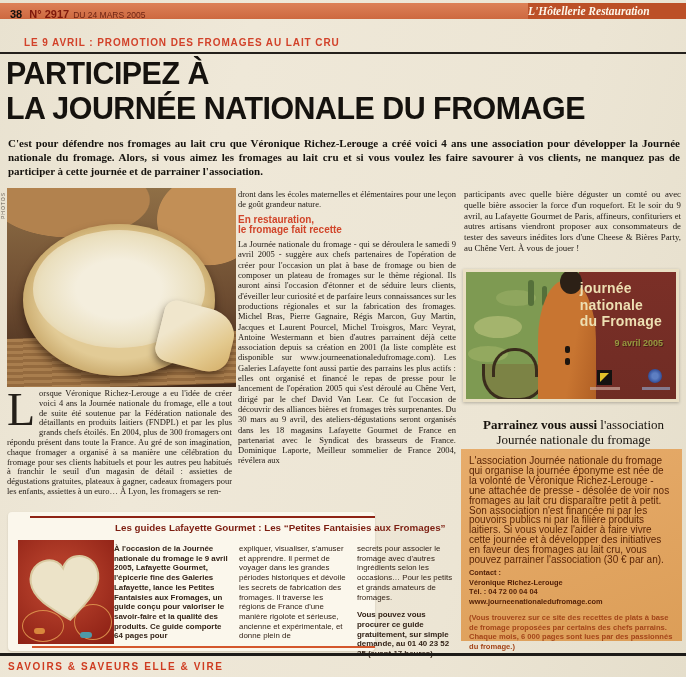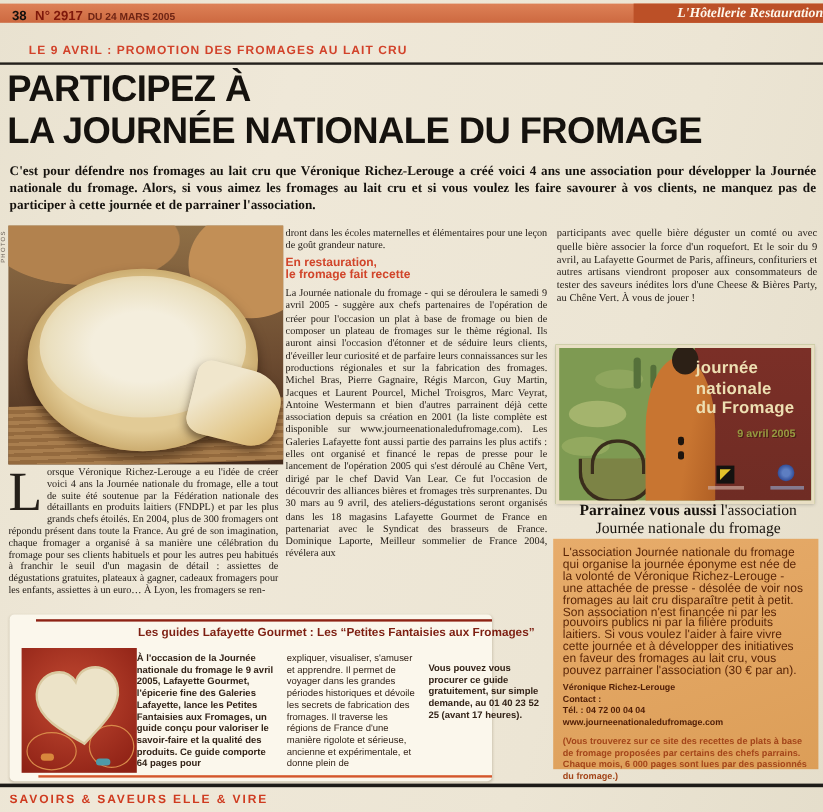--- a/index.html
+++ b/index.html
@@ -6,23 +6,23 @@
   #page{position:relative;width:686px;height:677px;overflow:hidden;
         background:linear-gradient(105deg,#e9e2d0 0%,#efe8d8 30%,#ece5d4 70%,#e5decb 100%);
         font-family:"Liberation Serif",serif;color:#1d1712;}
   
   .masthead{position:absolute;left:0;top:3px;width:686px;height:16px;
             background:linear-gradient(#dd8157,#cd6940);}
   .mast-left{position:absolute;left:10px;top:1px;height:14px;white-space:nowrap;
              font-family:"Liberation Sans",sans-serif;}
   .mast-page{font-weight:bold;font-size:11px;color:#14100d;margin-right:7px;}
   .mast-issue{font-weight:bold;font-size:11px;color:#7e180b;margin-right:4px;}
-  .mast-date{font-weight:bold;font-size:8.5px;color:#6e2414;}
+  .mast-date{font-weight:normal;font-size:8.5px;color:#6e2414;}
   .mast-right{position:absolute;right:0;top:0;width:158px;height:16px;background:#bc5027;
-              color:#fdf6ea;font:bold italic 11.5px/16px "Liberation Serif",serif;text-align:right;}
+              color:#fdf6ea;font:bold italic 11.5px/16px "Liberation Serif",serif;text-align:left;}
   
   .kicker{position:absolute;left:8px;top:37px;font:bold 10px "Liberation Sans",sans-serif;
           color:#d2422a;letter-spacing:0.9px;padding-left:16px;}
   .rule-top{position:absolute;left:0;top:52px;width:686px;height:2px;background:#24201c;}
   .headline{position:absolute;left:6px;top:56px;font-family:"Liberation Sans",sans-serif;
             font-weight:900;font-size:31px;line-height:35px;color:#15120e;
             letter-spacing:-0.5px;transform:scaleX(0.98);transform-origin:left top;}
   .intro{position:absolute;left:8px;top:137px;width:672px;
          font:bold 11px/13.8px "Liberation Serif",serif;color:#15120e;text-align:justify;}
   
@@ -48,21 +48,21 @@
   .col-mid{position:absolute;left:238px;top:189px;width:218px;height:322px;overflow:hidden;
            font:8.5px/10.3px "Liberation Serif",serif;text-align:justify;}
   .mid-heading{font:bold 10px/10.8px "Liberation Sans",sans-serif;color:#d1452a;
                white-space:pre-line;margin:5px 0 3px 0;}
   .col-left-lower{position:absolute;left:7px;top:389px;width:225px;height:120px;overflow:hidden;
                   font:8.5px/9.8px "Liberation Serif",serif;text-align:justify;}
   .dropcap{float:left;font:46px/40px "Liberation Serif",serif;color:#241f19;margin:1px 4px 0 0;}
   .col-right{position:absolute;left:464px;top:189px;width:217px;height:80px;overflow:hidden;
              font:8.8px/10.8px "Liberation Serif",serif;text-align:justify;}
   
-  .poster{position:absolute;left:463px;top:287px;width:216px;height:133px;box-sizing:border-box;
+  .poster{position:absolute;left:463px;top:269px;width:216px;height:133px;box-sizing:border-box;
           border:3px solid #e9dfc4;background:#7e9a52;overflow:hidden;box-shadow:0 1px 3px rgba(0,0,0,.25);}
   .p-maroon{position:absolute;right:0;top:0;width:46%;height:100%;
             background:linear-gradient(#7b2f27,#6f2c24);}
   .p-bush1{position:absolute;left:8px;top:44px;width:48px;height:22px;border-radius:50%;
            background:#aab872;opacity:.85;}
   .p-bush2{position:absolute;left:30px;top:18px;width:40px;height:16px;border-radius:50%;background:#8fa65e;}
   .p-bush3{position:absolute;left:2px;top:74px;width:40px;height:16px;border-radius:50%;background:#93a95f;}
   .p-tree1{position:absolute;left:62px;top:8px;width:6px;height:26px;border-radius:3px;background:#55703a;}
   .p-tree2{position:absolute;left:76px;top:14px;width:5px;height:20px;border-radius:3px;background:#55703a;}
   .p-woman{position:absolute;left:72px;top:8px;width:58px;height:125px;
@@ -90,21 +90,21 @@
                   font:13px/15px "Liberation Serif",serif;color:#17120d;text-align:center;}
   .parrainez-head b{font-weight:bold;}
   .sponsor-box{position:absolute;left:461px;top:449px;width:221px;height:192px;box-sizing:border-box;
                background:linear-gradient(160deg,#e7ac6b,#dc9e58);padding:7px 9px 6px 8px;
                font-family:"Liberation Sans",sans-serif;color:#5a2507;}
   .sp-body{font-size:10px;line-height:9.9px;}
   .sp-body + .sp-body{margin-top:0;}
   .sp-contact{font-weight:bold;font-size:7.4px;line-height:9.6px;margin-top:3px;color:#4f1d06;}
   .sp-note{margin-top:7px;font-weight:bold;font-size:7.6px;line-height:9.5px;color:#a3451a;}
   
-  .guides{position:absolute;left:8px;top:512px;width:402px;height:139px;background:#fbf7ec;
+  .guides{position:absolute;left:8px;top:512px;width:367px;height:139px;background:#fbf7ec;
           border-radius:4px;box-shadow:0 1px 2px rgba(80,60,30,.18);}
   .g-rule-top{position:absolute;left:22px;top:4px;right:0;height:2px;background:#8e2315;}
   .g-heading{position:absolute;left:107px;top:10px;width:345px;
              font:bold 9.8px "Liberation Sans",sans-serif;color:#7d1f12;}
   .heart-box{position:absolute;left:10px;top:28px;width:96px;height:104px;overflow:hidden;
              background:radial-gradient(circle at 45% 40%,#b23d29 30%,#8e2115 90%);}
   .heart-box svg{position:absolute;left:10px;top:14px;}
   .wire1{position:absolute;left:4px;top:70px;width:40px;height:30px;border:1px solid #d98b4a;
          border-radius:50%;background:transparent;}
   .wire2{position:absolute;left:56px;top:64px;width:36px;height:34px;border:1px solid #d98b4a;
@@ -189,22 +189,22 @@
     <div class="p-logo-tag2"></div>
   </div>
 
   <div class="parrainez-head">
     <b>Parrainez vous aussi</b><span> l'association Journée nationale du fromage</span>
   </div>
   <div class="sponsor-box">
     <div class="sp-body">L'association Journée nationale du fromage qui organise la journée éponyme est née de la volonté de Véronique Richez-Lerouge - une attachée de presse - désolée de voir nos fromages au lait cru disparaître petit à petit.</div>
     <div class="sp-body">Son association n'est financée ni par les pouvoirs publics ni par la filière produits laitiers. Si vous voulez l'aider à faire vivre cette journée et à développer des initiatives en faveur des fromages au lait cru, vous pouvez parrainer l'association (30 € par an).</div>
     <div class="sp-contact">
+      <div>Contact :</div>
       <div>Véronique Richez-Lerouge</div>
-      <div>Contact :</div>
       <div>Tél. : 04 72 00 04 04</div>
       <div>www.journeenationaledufromage.com</div>
     </div>
     <div class="sp-note">(Vous trouverez sur ce site des recettes de plats à base de fromage proposées par certains des chefs parrains. Chaque mois, 6 000 pages sont lues par des passionnés du fromage.)</div>
   </div>
 
   <div class="guides">
     <div class="g-rule-top"></div>
     <div class="g-heading">Les guides Lafayette Gourmet : Les “Petites Fantaisies aux Fromages”</div>
     <div class="heart-box">
@@ -212,20 +212,21 @@
       <div class="wire2"></div>
       <svg width="76" height="70" viewBox="0 0 76 70">
         <path d="M38 66 C20 52 4 40 4 24 C4 12 13 4 23 4 C31 4 36 9 38 14 C40 9 45 4 53 4 C63 4 72 12 72 24 C72 40 56 52 38 66 Z" fill="#ece3c8" stroke="#d9c9a0" stroke-width="2" transform="rotate(-8 38 35)"></path>
       </svg>
       <div class="tag-orange"></div>
       <div class="tag-teal"></div>
     </div>
     <div class="g-col g-col1">À l'occasion de la Journée nationale du fromage le 9 avril 2005, Lafayette Gourmet, l'épicerie fine des Galeries Lafayette, lance les Petites Fantaisies aux Fromages, un guide conçu pour valoriser le savoir-faire et la qualité des produits. Ce guide comporte 64 pages pour</div>
     <div class="g-col g-col2">expliquer, visualiser, s'amuser et apprendre. Il permet de voyager dans les grandes périodes historiques et dévoile les secrets de fabrication des fromages. Il traverse les régions de France d'une manière rigolote et sérieuse, ancienne et expérimentale, et donne plein de</div>
     <div class="g-col g-col3">
+      <div>secrets pour associer le fromage avec d'autres ingrédients selon les occasions… Pour les petits et grands amateurs de fromages.</div>
       <div class="g-bold">Vous pouvez vous procurer ce guide gratuitement, sur simple demande, au 01 40 23 52 25 (avant 17 heures).</div>
     </div>
     <div class="g-rule-bottom"></div>
   </div>
 
   <div class="footer-rule"></div>
   <div class="footer-text">SAVOIRS &amp; SAVEURS ELLE &amp; VIRE</div>
 
 </div>
 

